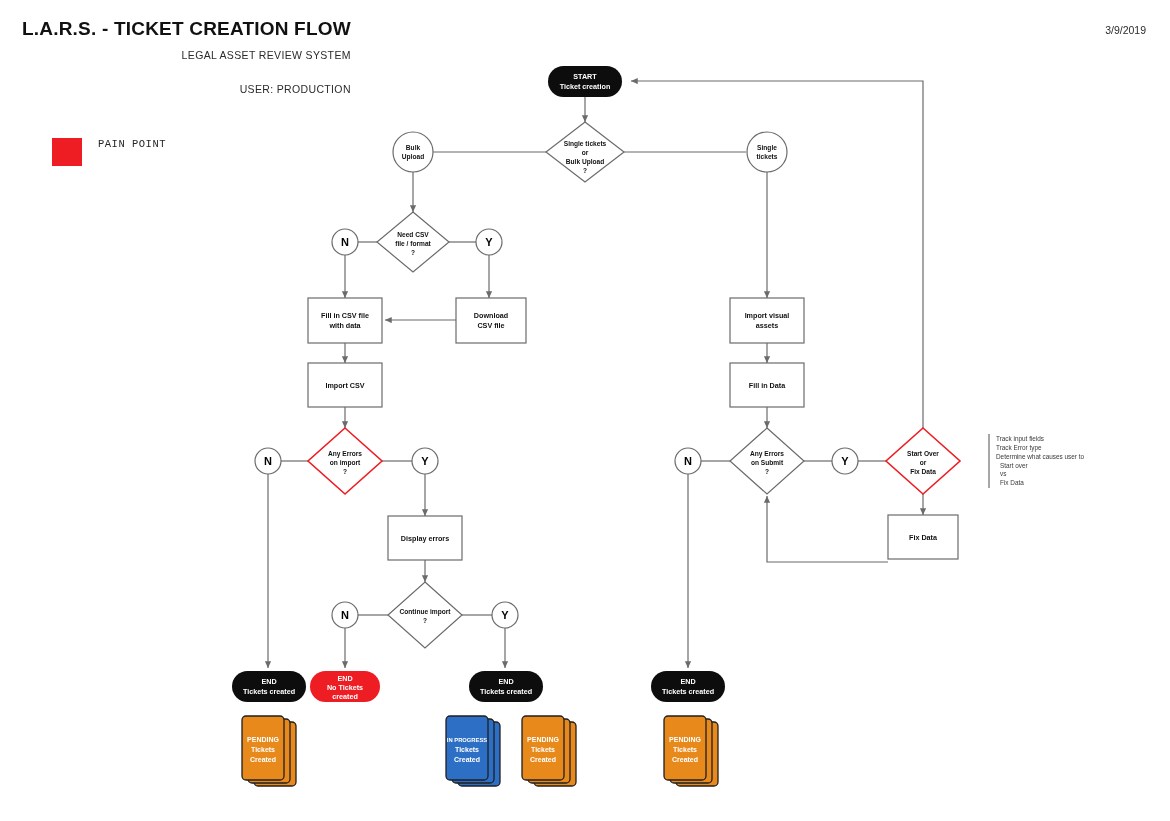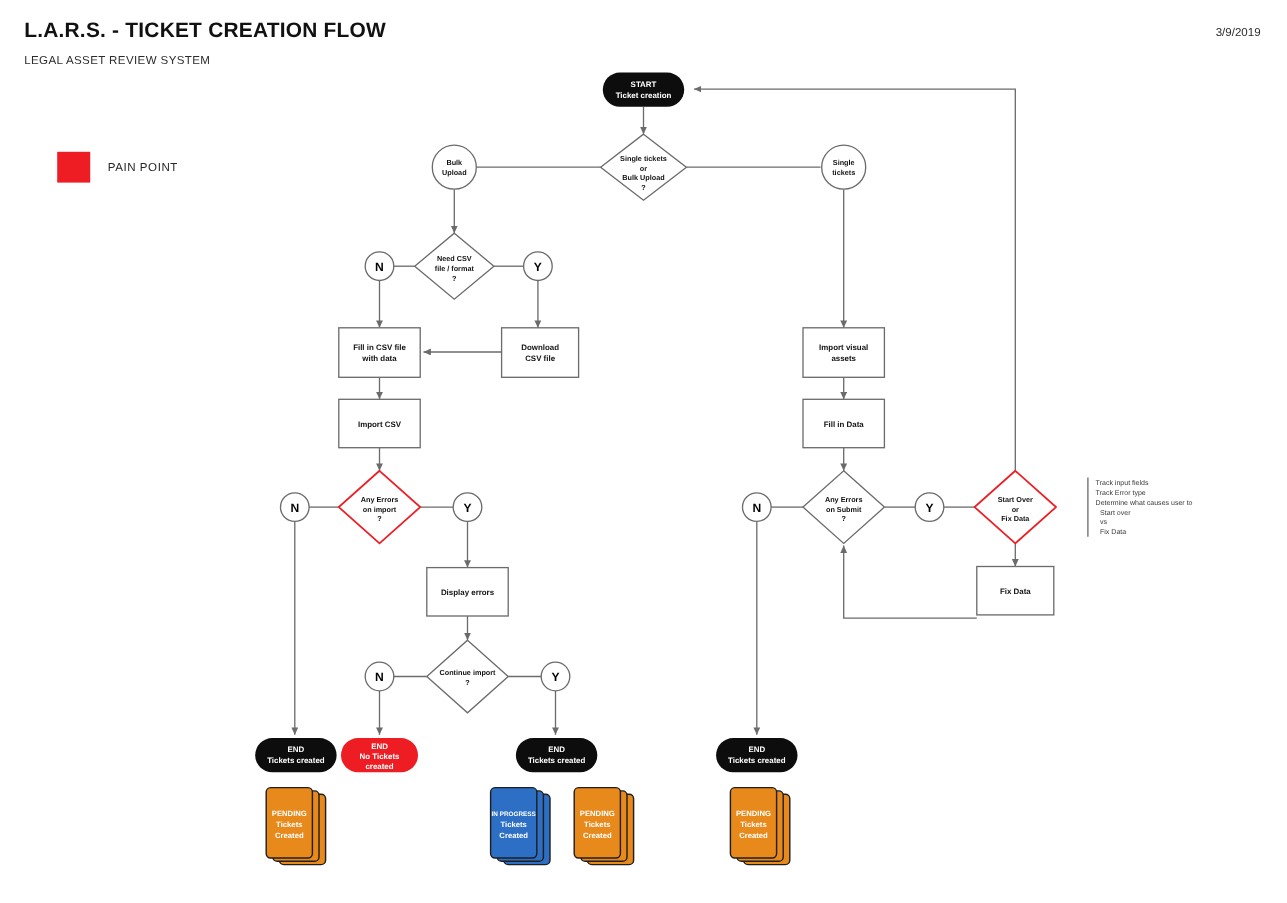--- a/index.html
+++ b/index.html
@@ -12,20 +12,21 @@
     height: 821px;
     position: relative;
     font-family: "Liberation Sans", sans-serif;
     color: #1a1a1a;
     overflow: hidden;
   }
   #header {
     position: absolute;
     left: 22px;
     top: 18px;
+    text-align: right;
   }
   #doc-title {
     font-size: 19px;
     font-weight: bold;
     letter-spacing: 0.2px;
     margin: 0 0 9px 0;
     color: #111111;
   }
   #doc-subtitle {
     font-size: 10.5px;
@@ -44,21 +45,21 @@
     right: 24px;
     top: 24px;
     font-size: 10.5px;
     color: #2b2b2b;
   }
   #legend {
     position: absolute;
     left: 52px;
     top: 138px;
     display: flex;
-    align-items: center;
+    font-family: Liberation Mono, monospace;
   }
   #legend-swatch {
     width: 30px;
     height: 28px;
     background: #ee1d23;
   }
   #legend-label {
     margin-left: 16px;
     font-size: 10.5px;
     letter-spacing: 0.5px;
@@ -131,20 +132,21 @@
     fill: #3a3a3a;
     text-anchor: start;
   }
 </style>
 </head>
 <body>
 
 <div id="header">
   <h1 id="doc-title">L.A.R.S. - TICKET CREATION FLOW</h1>
   <p id="doc-subtitle">LEGAL ASSET REVIEW SYSTEM</p>
+  <p id="doc-user">USER: PRODUCTION</p>
 </div>
 
 <div id="doc-date">3/9/2019</div>
 
 <div id="legend">
   <div id="legend-swatch"></div>
   <div id="legend-label">PAIN POINT</div>
 </div>
 
 <svg id="flow" width="1170" height="821" viewBox="0 0 1170 821">

